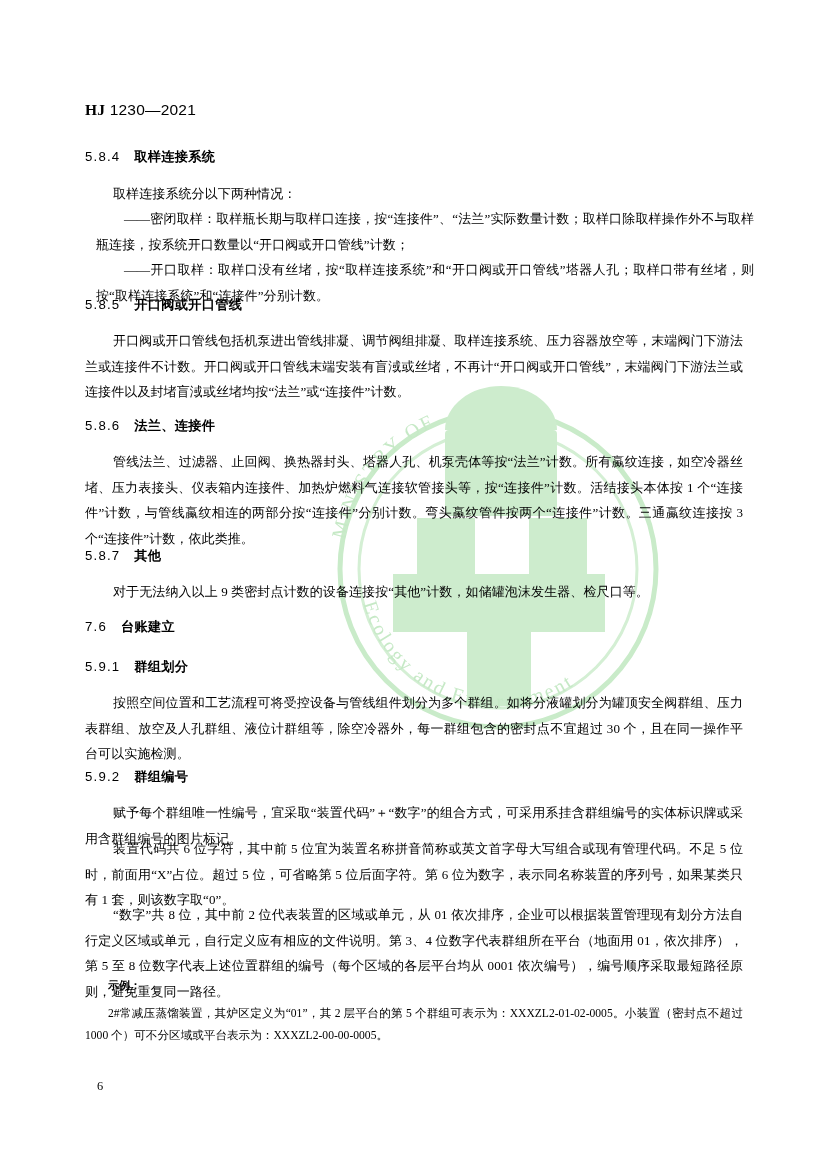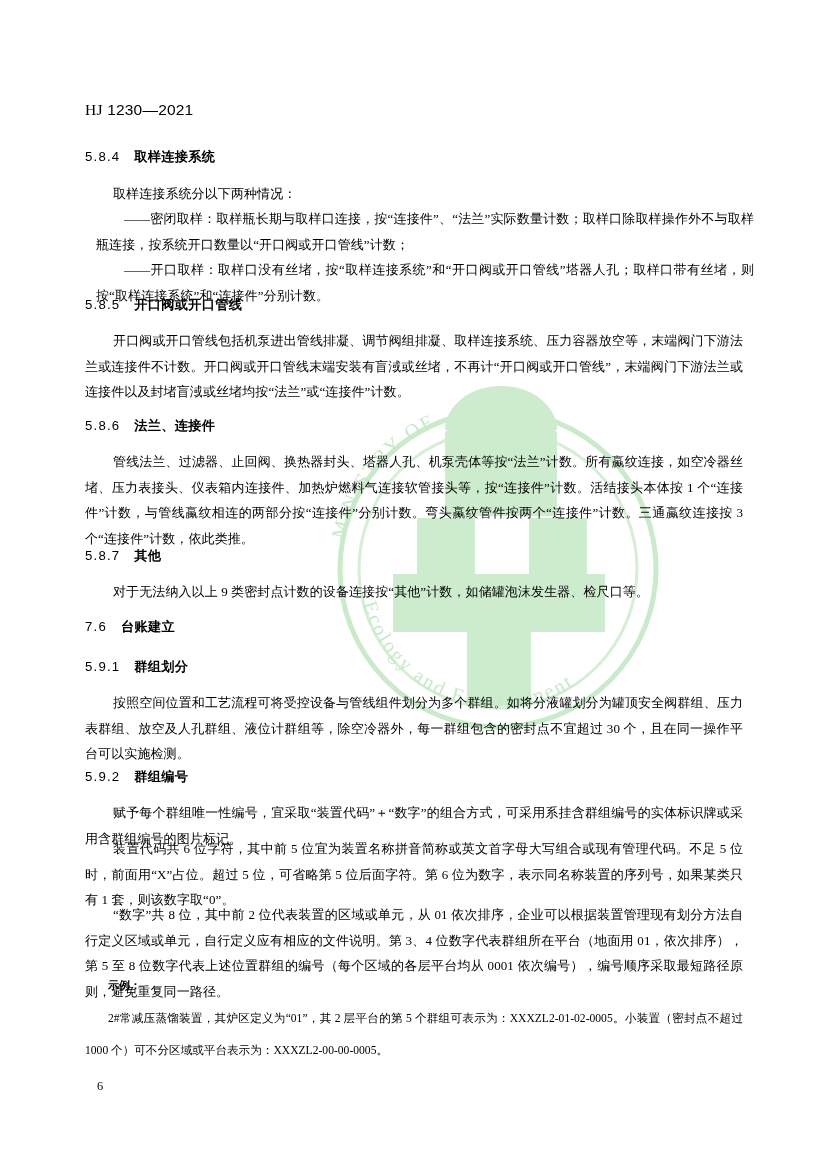--- a/index.html
+++ b/index.html
@@ -49,21 +49,21 @@
   .doc-header {
     position: absolute;
     left: 85px;
     top: 101px;
     font-size: 15.5px;
     letter-spacing: 0.2px;
     white-space: nowrap;
   }
   .doc-header .hj {
     font-family: "Liberation Serif", serif;
-    font-weight: normal;
+    font-weight: bold;
     text-align: center;
   }
   .doc-header .num {
     font-family: "Liberation Sans", sans-serif;
     font-weight: normal;
   }
 
   
   .h-clause {
     position: absolute;
@@ -93,21 +93,21 @@
     text-indent: 28px;
     letter-spacing: 0.1px;
   }
   .para.dash { text-indent: 28px; margin-left: 11px; }
 
   .small-para {
     position: absolute;
     left: 85px;
     width: 658px;
     font-size: 11.6px;
-    line-height: 32px;
+    line-height: 22px;
     text-align: justify;
     text-justify: inter-ideograph;
     text-indent: 23px;
   }
 
   .label-example {
     position: absolute;
     left: 85px;
     font-family: Liberation Mono, monospace;
     font-size: 11px;

